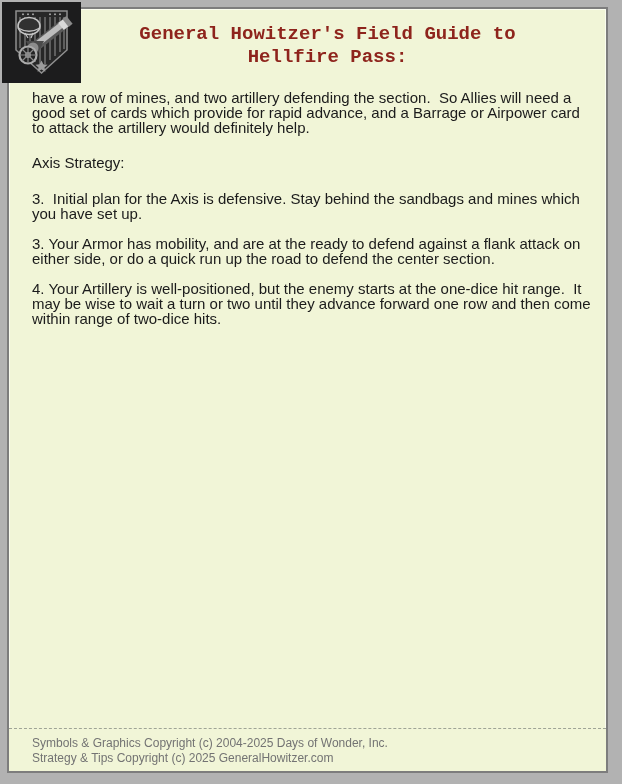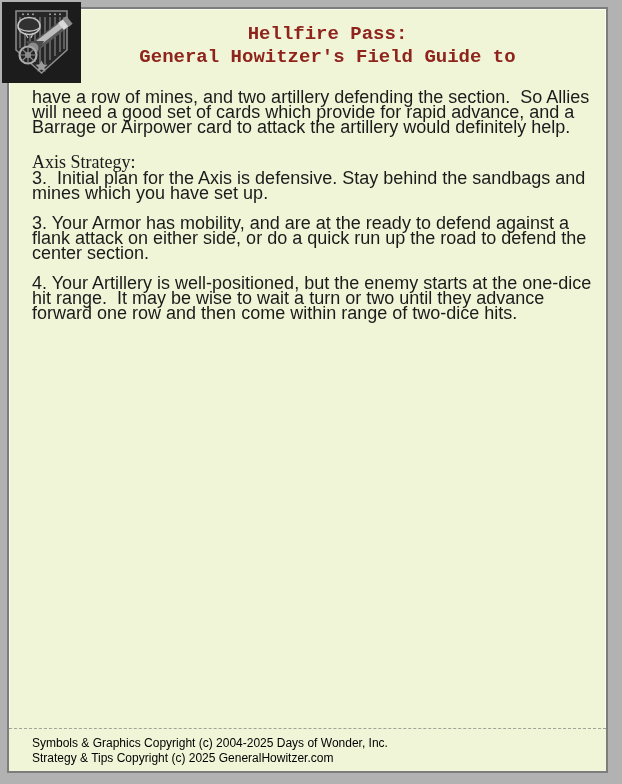--- a/index.html
+++ b/index.html
@@ -42,59 +42,58 @@
     text-align: center;
     font-family: "Liberation Mono", monospace;
     font-weight: bold;
     font-size: 19px;
     line-height: 23px;
     color: #8e241c;
     letter-spacing: 0px;
   }
   .copy {
     margin: 21px 12px 0 23px;
-    font-size: 18px;
+    font-size: 15px;
     line-height: 15px;
     color: #1b1b1b;
   }
   .copy p {
     margin: 0 0 10px 0;
     white-space: pre-wrap;
   }
   .copy p.section-head {
     margin-top: 20px;
-    margin-bottom: 1px;
-    font-family: Liberation Serif, serif;
+    margin-bottom: 21px;
   }
   .copy p.axis-item {
     margin-bottom: 15px;
   }
   .footer {
     position: absolute;
     left: 0;
     right: 0;
     bottom: 0;
     border-top: 1px dashed #9fa496;
     padding: 7px 10px 5px 23px;
     font-size: 12px;
     line-height: 15px;
-    color: #000000;
+    color: #737373;
     background: #f1f5d7;
   }
 </style>
 </head>
 <body>
 
 <div class="viewport">
 
   <div class="page">
 
     <div class="title-block">
+      <div>General Howitzer's Field Guide to</div>
       <div>Hellfire Pass:</div>
-      <div>General Howitzer's Field Guide to</div>
     </div>
 
     <div class="copy">
       <p>have a row of mines, and two artillery defending the section.  So Allies will need a good set of cards which provide for rapid advance, and a Barrage or Airpower card to attack the artillery would definitely help.</p>
       <p class="section-head">Axis Strategy:</p>
       <p class="axis-item">3.  Initial plan for the Axis is defensive. Stay behind the sandbags and mines which you have set up.</p>
       <p class="axis-item">3. Your Armor has mobility, and are at the ready to defend against a flank attack on either side, or do a quick run up the road to defend the center section.</p>
       <p class="axis-item">4. Your Artillery is well-positioned, but the enemy starts at the one-dice hit range.  It may be wise to wait a turn or two until they advance forward one row and then come within range of two-dice hits.</p>
     </div>
 

